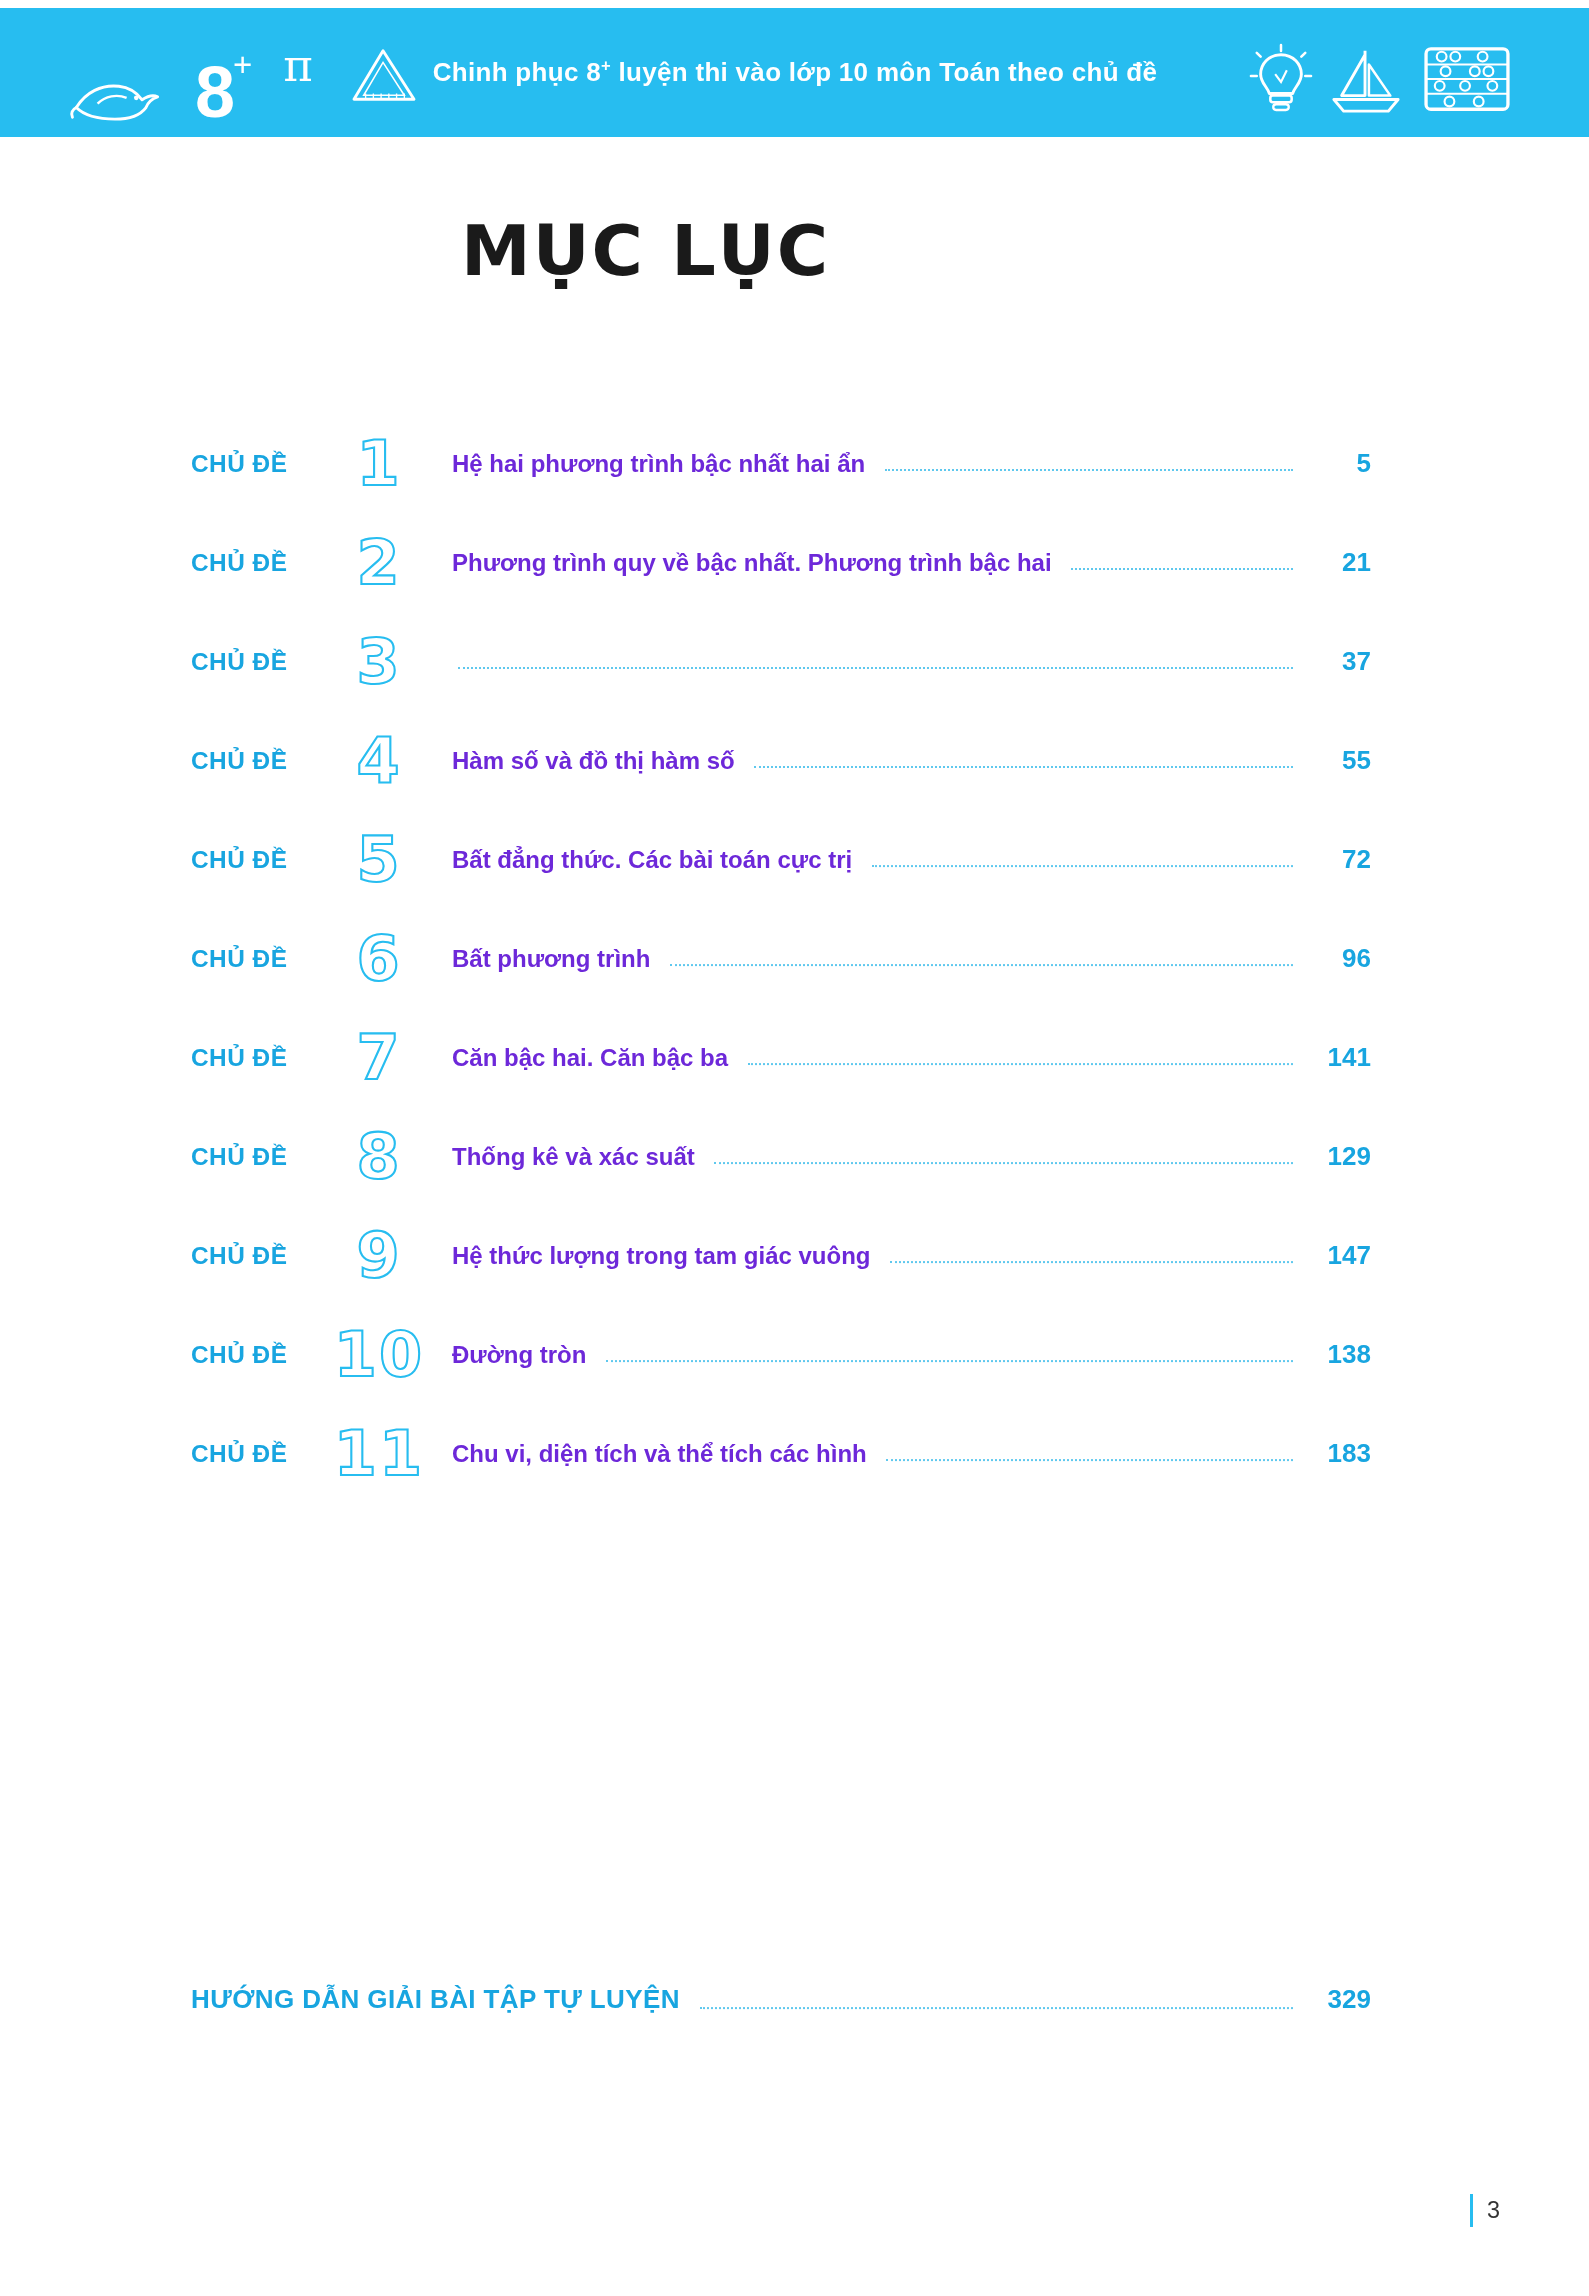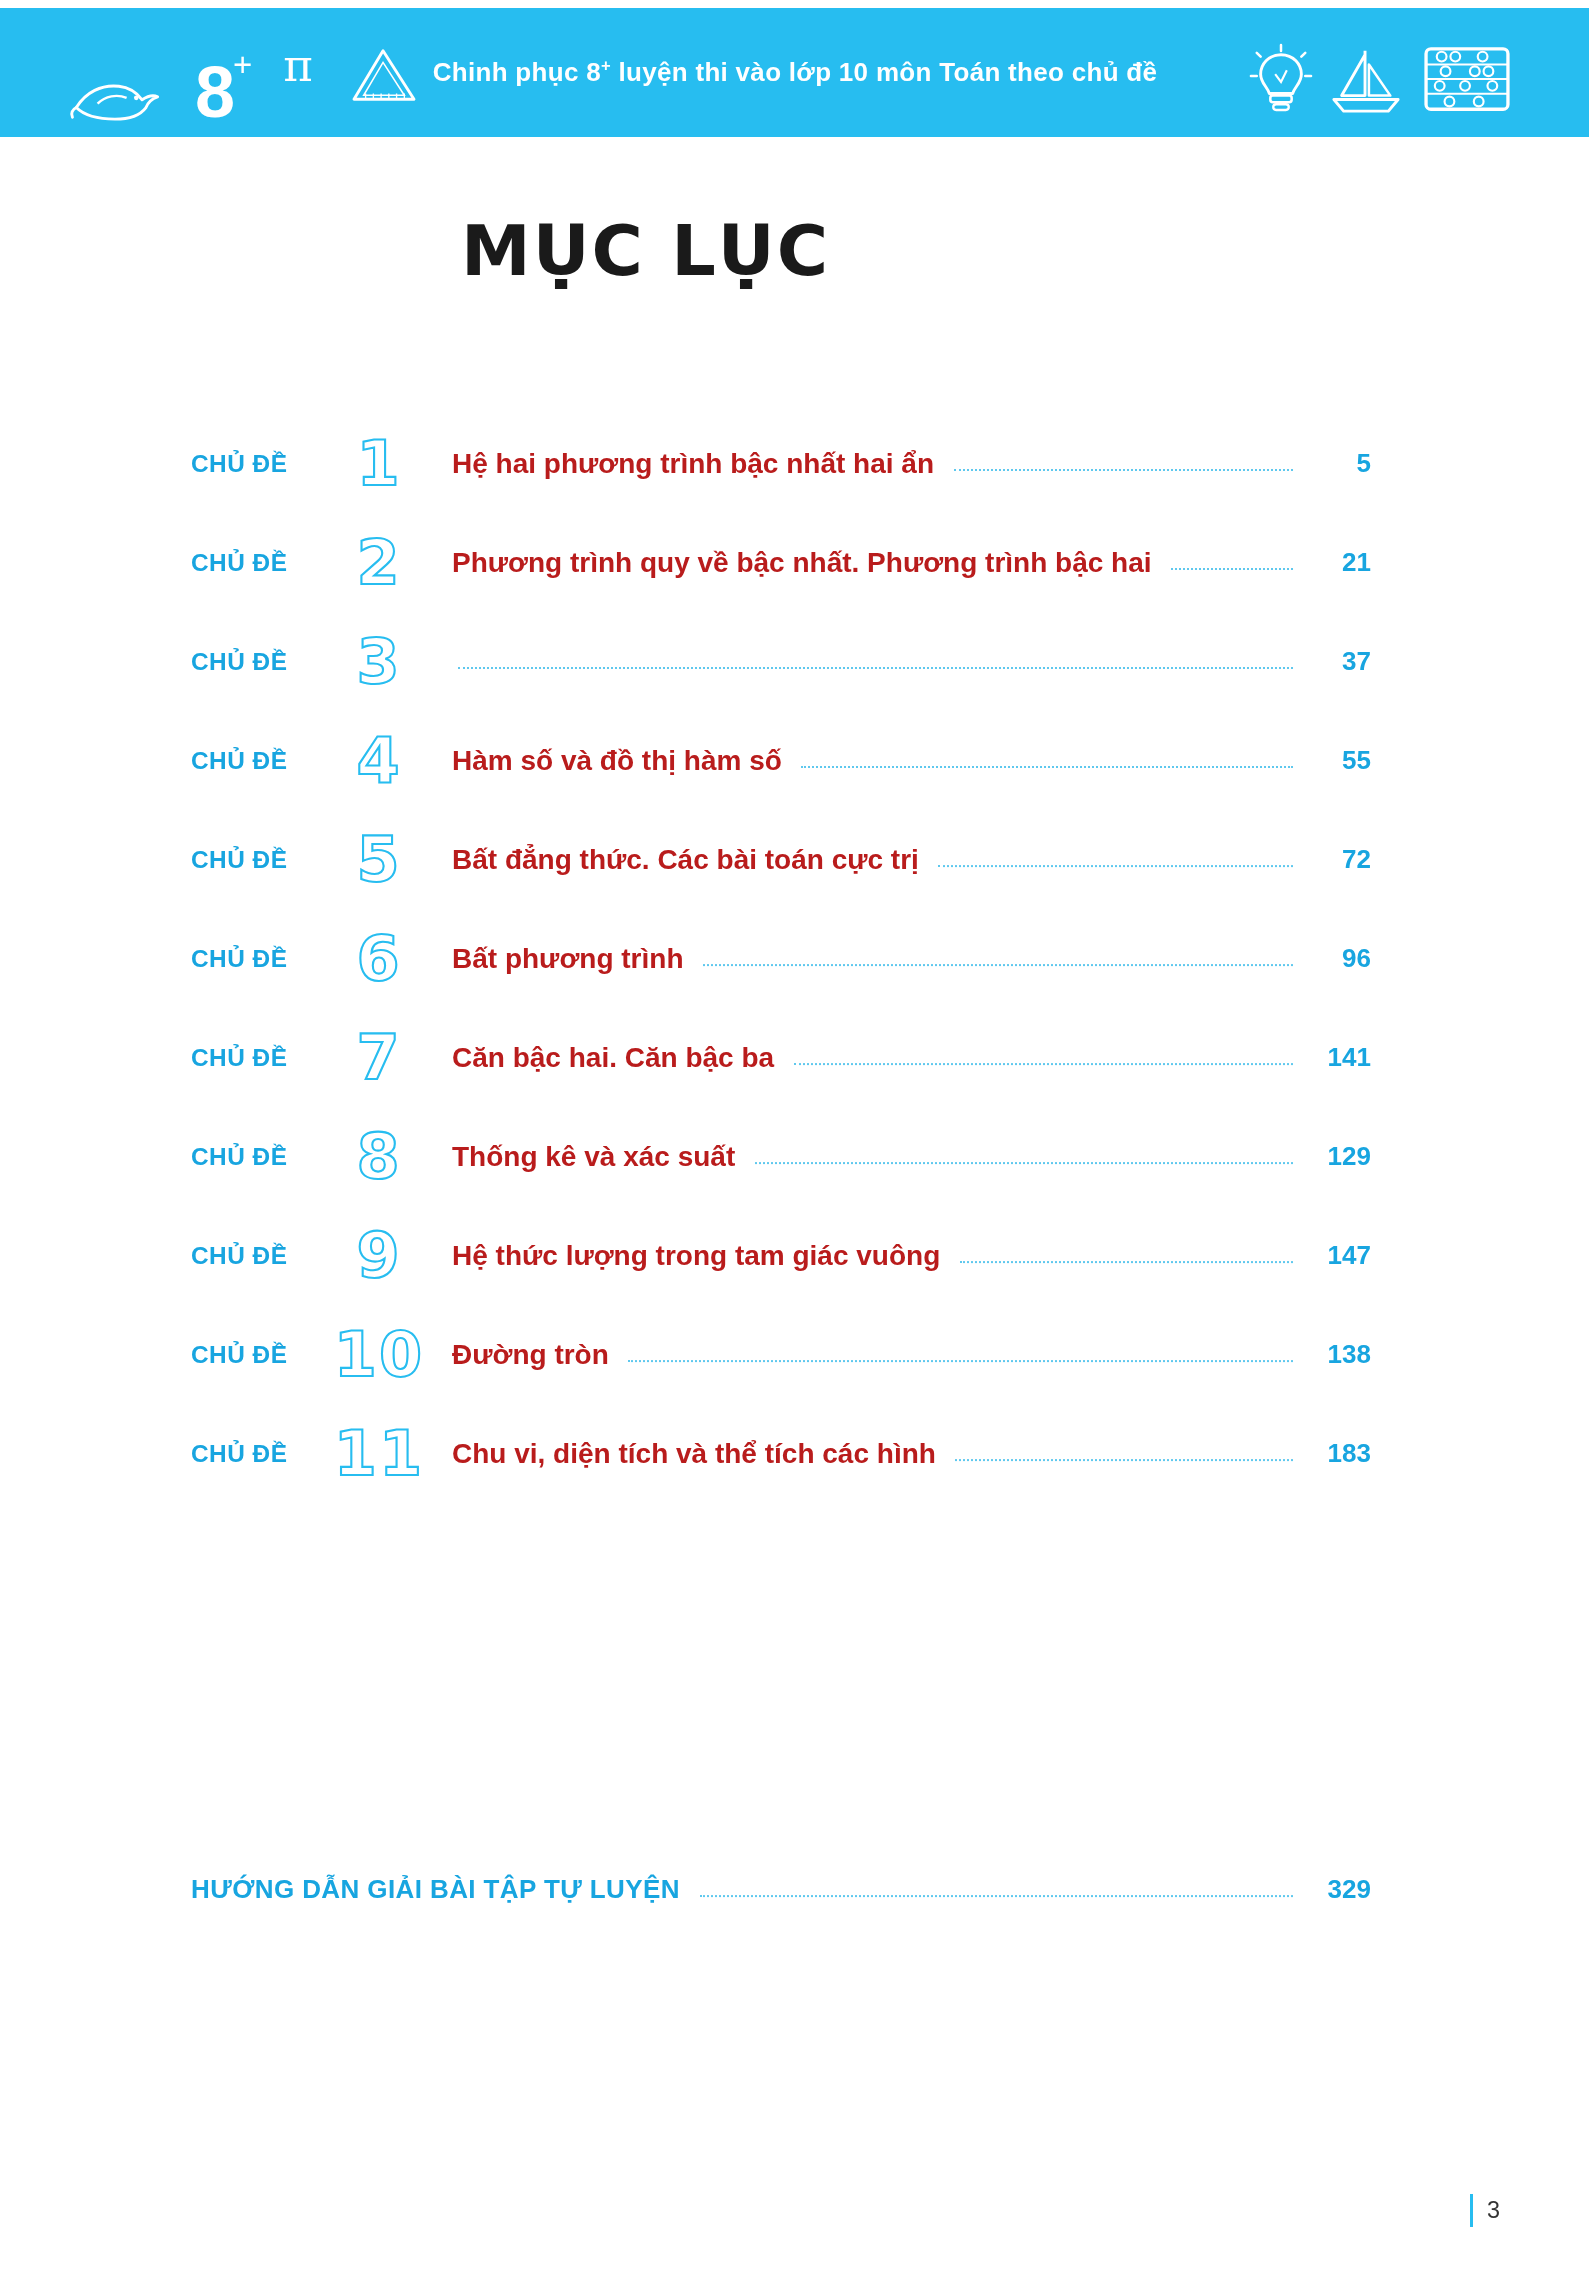--- a/index.html
+++ b/index.html
@@ -121,23 +121,23 @@
     text-align: center;
     font-size: 62px;
     font-weight: bold;
     color: #ffffff;
     -webkit-text-stroke: 2.1px #27bdf0;
     font-family: "DejaVu Sans", sans-serif;
     line-height: 1;
     letter-spacing: 2px;
   }
   .toc-text {
-    font-size: 28px;
-    font-weight: bold;
-    color: #b91c1c;
+    font-size: 24px;
+    font-weight: bold;
+    color: #6d28d9;
     white-space: nowrap;
     padding-right: 13.7px;
     text-align: right;
   }
   .dots {
     flex: 1 1 auto;
     height: 25px;
     margin: 0 5.9px;
     border-bottom: 2.9px dotted #5ec8ee;
     transform: translateY(-5.9px);
@@ -148,25 +148,25 @@
     text-align: right;
     font-size: 26px;
     font-weight: bold;
     color: #18a5e0;
     padding-left: 11.7px;
   }
 
   
   .footer-entry {
     position: absolute;
-    top: 1874px;
+    top: 1984px;
     left: 191px;
     width: 1180px;
     display: flex;
-    align-items: center;
+    align-items: flex-end;
   }
   .footer-entry .fe-text {
     font-size: 26px;
     font-weight: bold;
     color: #18a5e0;
     letter-spacing: 0.4px;
     white-space: nowrap;
     padding-right: 13.7px;
   }
 

